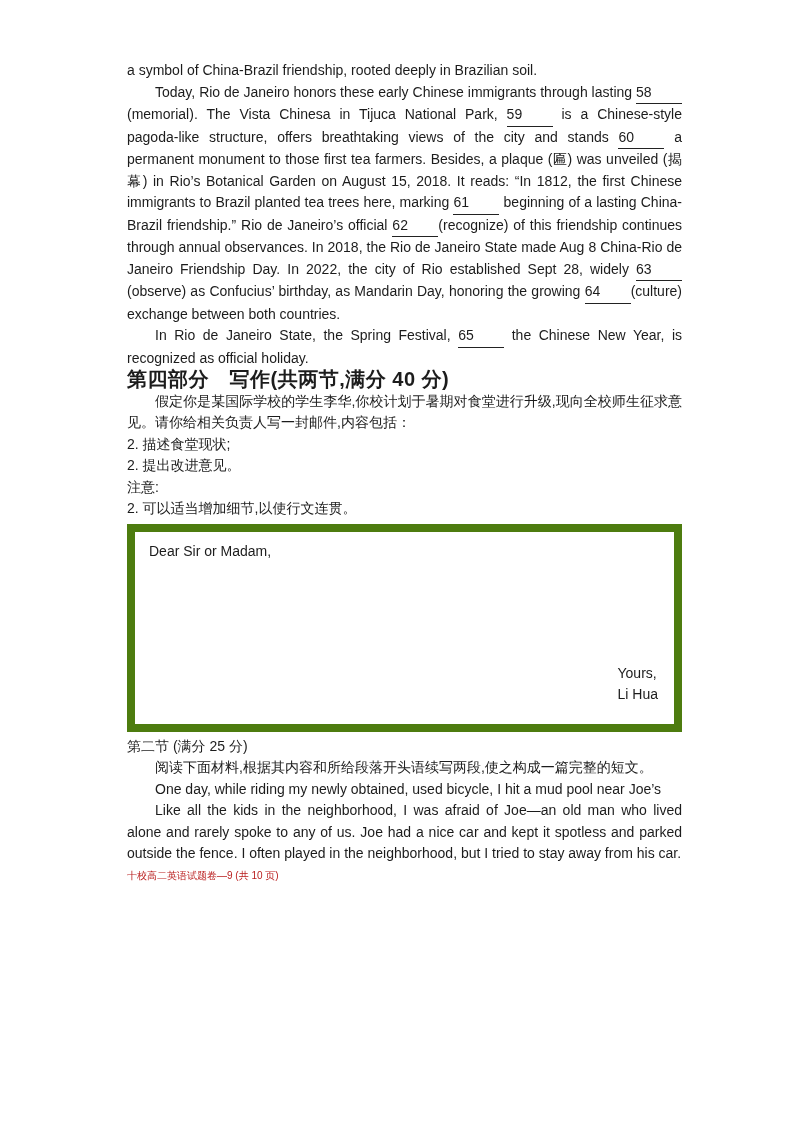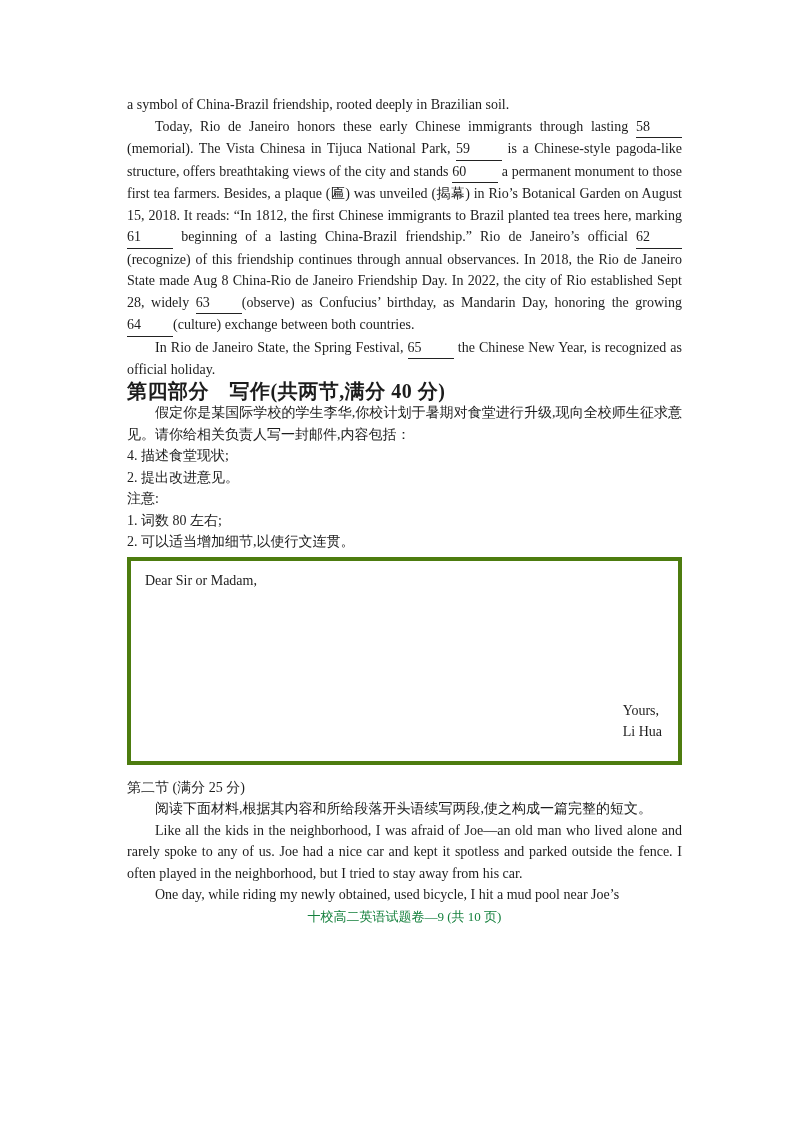--- a/index.html
+++ b/index.html
@@ -2,22 +2,22 @@
 <html><head>
 <meta charset="utf-8">
 <style>
   html, body { margin: 0; padding: 0; background: #ffffff; }
   .page {
     position: relative;
     width: 800px;
     height: 956px;
     background: #ffffff;
     box-sizing: border-box;
-    padding: 94px 118px 0 127px;
-    font-family: Liberation Serif, serif;
+    padding: 60px 118px 0 127px;
+    font-family: Liberation Sans, sans-serif;
     font-size: 14px;
     line-height: 21.5px;
     color: #1c1c1c;
     overflow: hidden;
   }
   .page p { margin: 0; }
   .just { text-align: justify; }
   .indent { text-indent: 2em; }
   .num-item { margin-left: 2em; }
   .blank {
@@ -29,73 +29,71 @@
   }
   .heading-bold {
     font-weight: bold;
     font-size: 20px;
     letter-spacing: 0.5px;
   }
   .letter-box {
     box-sizing: border-box;
     width: 100%;
     height: 208px;
-    border: 4px solid #4d7c0f;
+    border: 8px solid #4d7c0f;
     margin-top: 4px;
-    margin-bottom: 12px;
+    margin-bottom: 4px;
     padding: 9px 14px 8px 14px;
     position: relative;
   }
   .letter-closing-block {
     position: absolute;
     right: 16px;
     bottom: 18px;
     text-align: left;
   }
   .page-footer {
-    text-align: center;
-    font-size: 13px;
+    font-size: 10px;
     margin-top: 3px;
-    color: #15803d;
+    color: #b91c1c;
   }
 </style>
 </head>
 <body>
 
 <div class="page">
 
   <p class="just">a symbol of China-Brazil friendship, rooted deeply in Brazilian soil.</p>
 
   <p class="just indent">Today, Rio de Janeiro honors these early Chinese immigrants through lasting <span class="blank">58</span> (memorial). The Vista Chinesa in Tijuca National Park, <span class="blank">59</span> is a Chinese-style pagoda-like structure, offers breathtaking views of the city and stands <span class="blank">60</span> a permanent monument to those first tea farmers. Besides, a plaque (匾) was unveiled (揭幕) in Rio’s Botanical Garden on August 15, 2018. It reads: “In 1812, the first Chinese immigrants to Brazil planted tea trees here, marking <span class="blank">61</span> beginning of a lasting China-Brazil friendship.” Rio de Janeiro’s official <span class="blank">62</span>(recognize) of this friendship continues through annual observances. In 2018, the Rio de Janeiro State made Aug 8 China-Rio de Janeiro Friendship Day. In 2022, the city of Rio established Sept 28, widely <span class="blank">63</span>(observe) as Confucius’ birthday, as Mandarin Day, honoring the growing <span class="blank">64</span>(culture) exchange between both countries.</p>
 
   <p class="just indent">In Rio de Janeiro State, the Spring Festival, <span class="blank">65</span> the Chinese New Year, is recognized as official holiday.</p>
 
   <p class="heading-bold">第四部分　写作(共两节,满分 40 分)</p>
 
 
   <p class="just indent">假定你是某国际学校的学生李华,你校计划于暑期对食堂进行升级,现向全校师生征求意见。请你给相关负责人写一封邮件,内容包括：</p>
 
-  <p class="num-item">4. 描述食堂现状;</p>
+  <p class="num-item">2. 描述食堂现状;</p>
   <p class="num-item">2. 提出改进意见。</p>
 
   <p>注意:</p>
 
-  <p class="num-item">1. 词数 80 左右;</p>
   <p class="num-item">2. 可以适当增加细节,以使行文连贯。</p>
 
   <div class="letter-box">
     <p>Dear Sir or Madam,</p>
     <div class="letter-closing-block">
       <p>Yours,</p>
       <p>Li Hua</p>
     </div>
   </div>
 
   <p>第二节 (满分 25 分)</p>
 
   <p class="indent">阅读下面材料,根据其内容和所给段落开头语续写两段,使之构成一篇完整的短文。</p>
 
+  <p class="just indent">One day, while riding my newly obtained, used bicycle, I hit a mud pool near Joe’s</p>
   <p class="just indent">Like all the kids in the neighborhood, I was afraid of Joe—an old man who lived alone and rarely spoke to any of us. Joe had a nice car and kept it spotless and parked outside the fence. I often played in the neighborhood, but I tried to stay away from his car.</p>
-  <p class="just indent">One day, while riding my newly obtained, used bicycle, I hit a mud pool near Joe’s</p>
 
   <p class="page-footer">十校高二英语试题卷—9 (共 10 页)</p>
 
 </div>
 
 </body></html>

